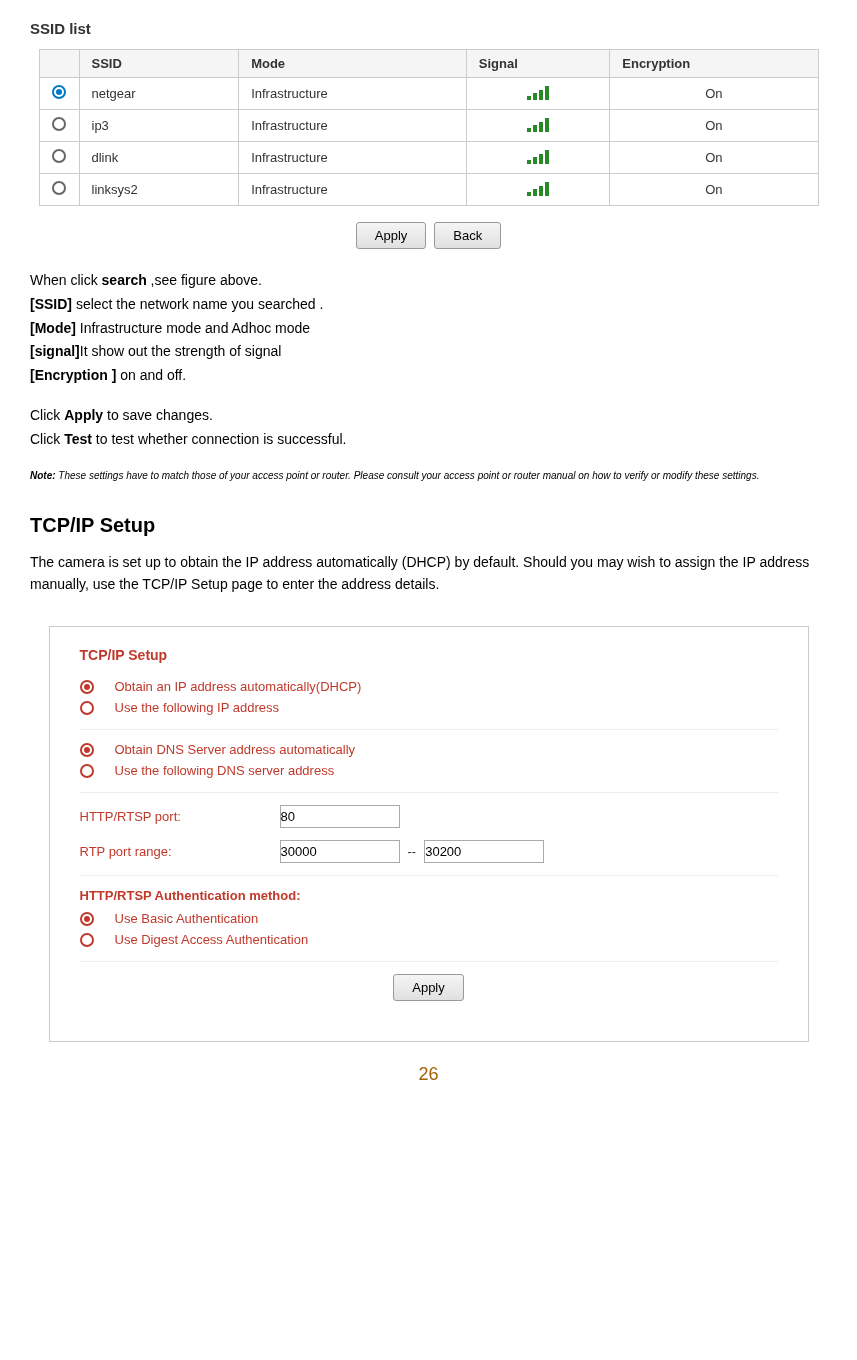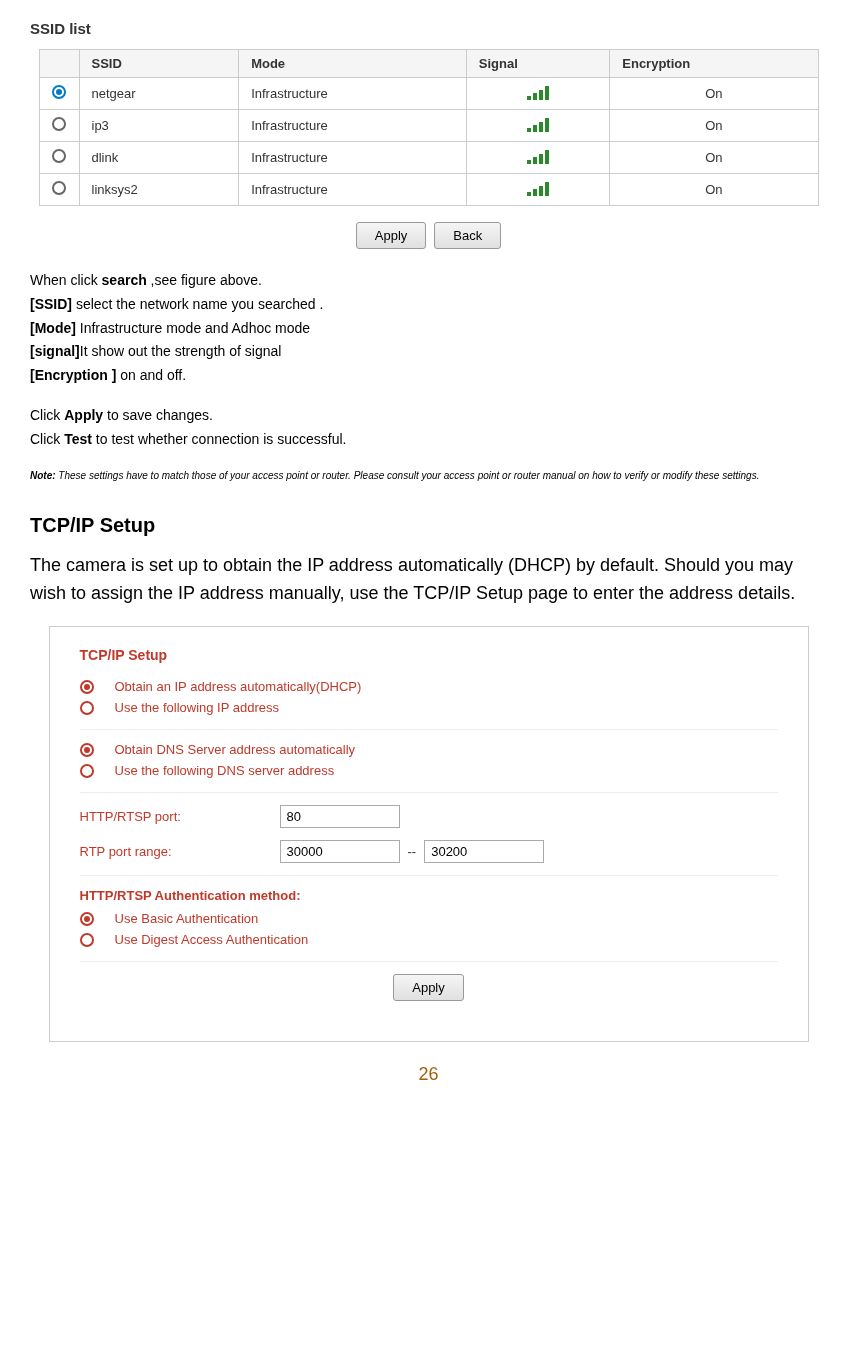--- a/index.html
+++ b/index.html
@@ -117,23 +117,23 @@
       color: #000;
     }
     .note-text .note-label { font-weight: bold; font-style: italic; }
 
     .tcp-heading {
       font-size: 20px;
       font-weight: bold;
       margin: 10px 0 14px 0;
     }
     .tcp-desc {
-      font-size: 18px;
+      font-size: 14px;
       line-height: 1.6;
-      margin-bottom: 18px;
+      margin-bottom: 31px;
     }
     .tcp-box {
       border: 1px solid #ccc;
       padding: 20px 30px;
       width: 760px;
       margin: 0 auto 20px auto;
     }
     .tcp-box-title {
       color: #c0392b;
       font-size: 14px;
@@ -189,21 +189,21 @@
       margin-bottom: 12px;
       font-size: 13px;
       color: #c0392b;
     }
     .field-label {
       width: 200px;
       flex-shrink: 0;
     }
     .field-input {
       border: 1px solid #aaa;
-      padding: 3px 6px;
+      padding: 3px 0;
       font-size: 13px;
       width: 120px;
     }
     .field-sep {
       margin: 0 8px;
       color: #333;
     }
     .auth-label {
       font-size: 13px;
       color: #c0392b;

